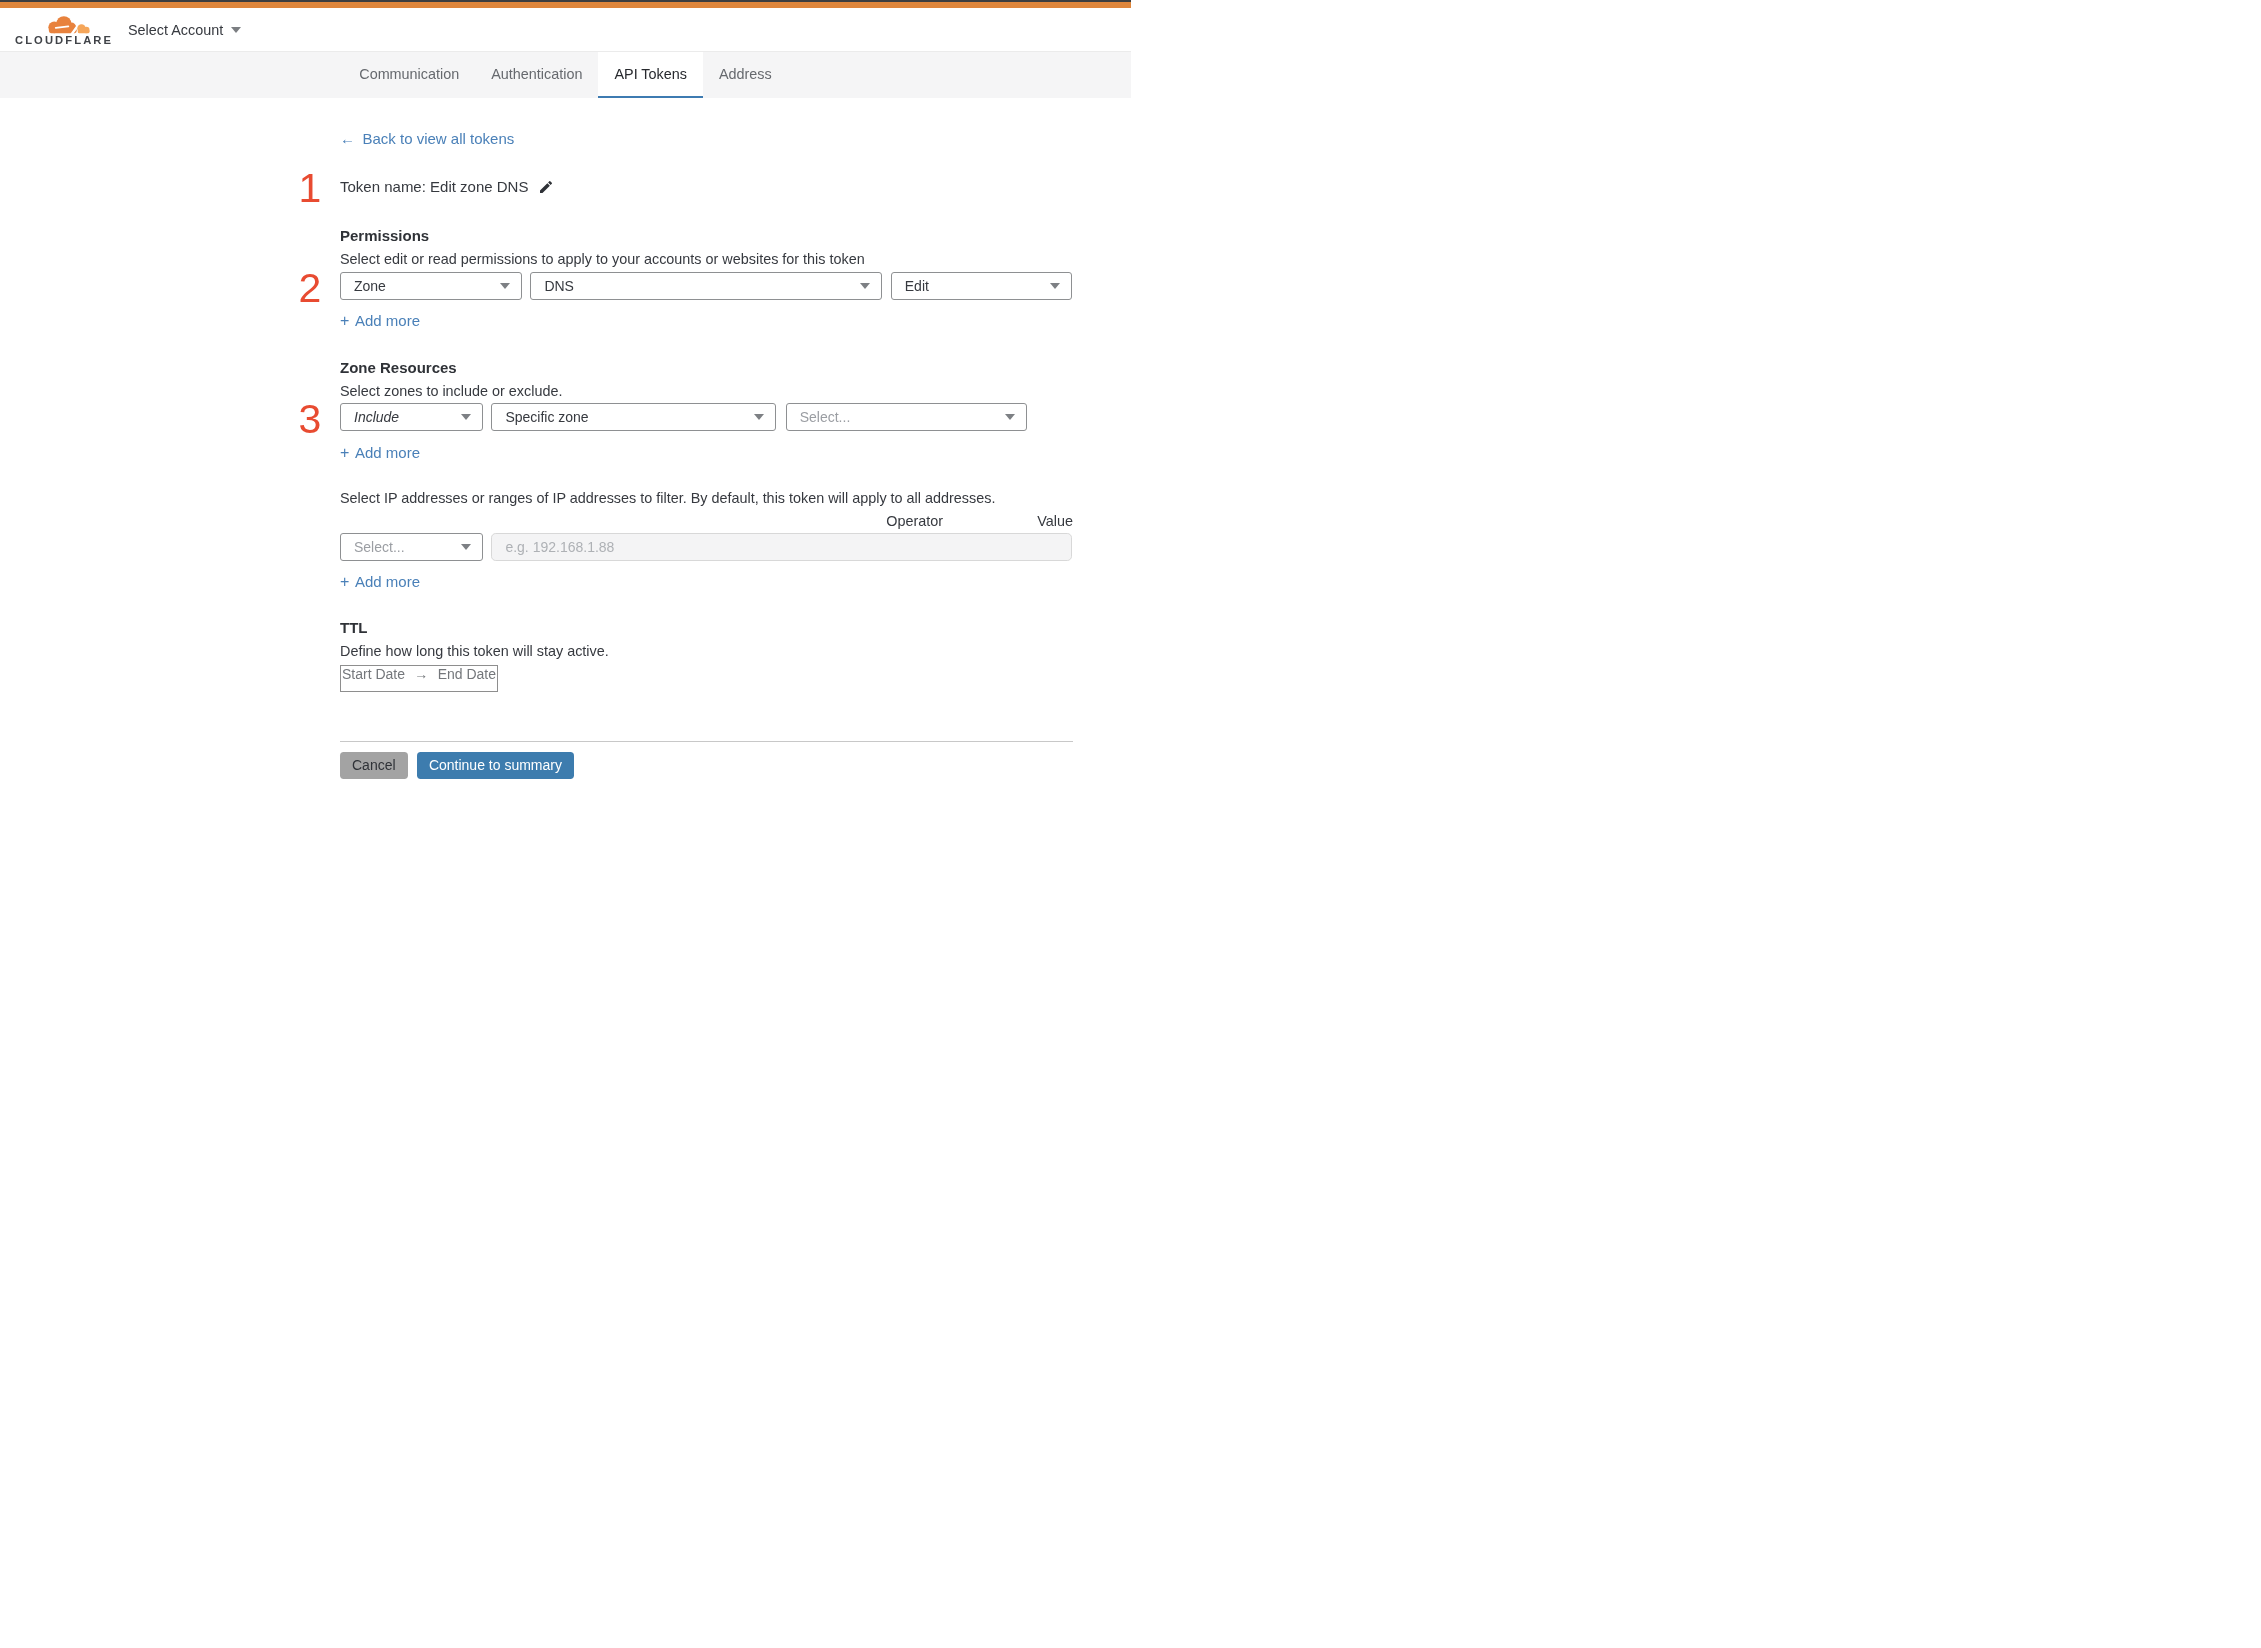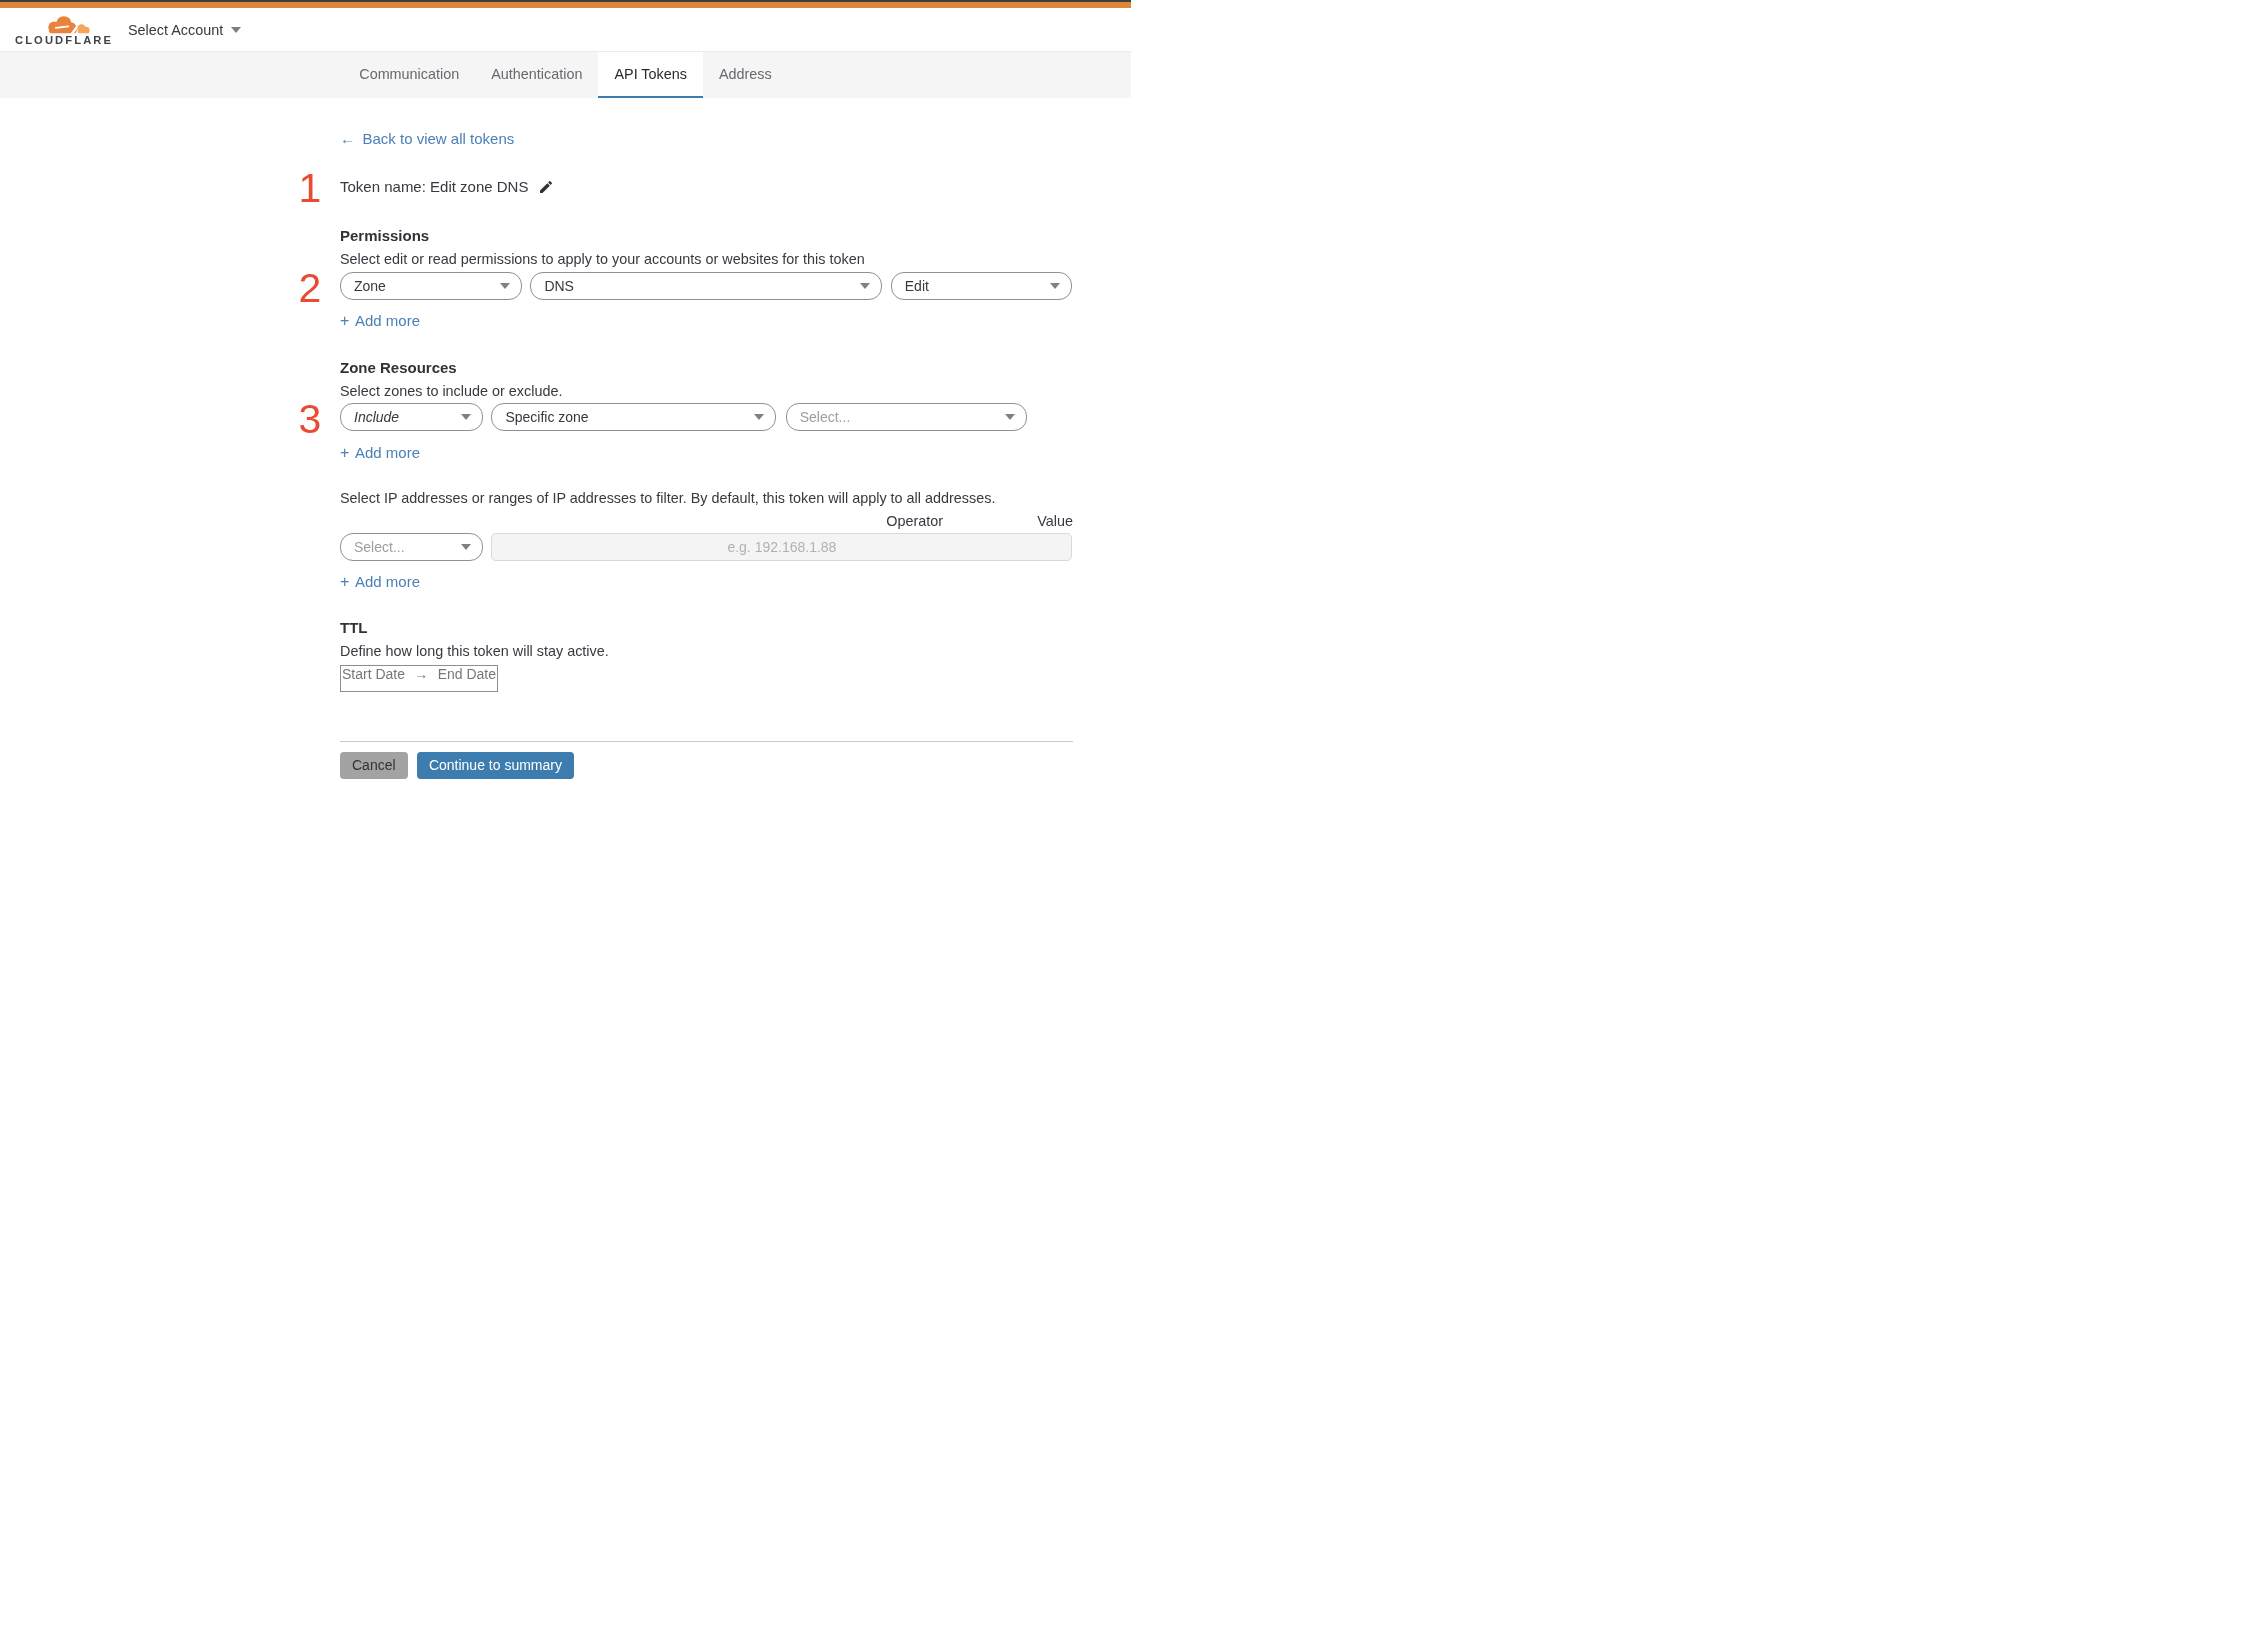--- a/index.html
+++ b/index.html
@@ -41,33 +41,33 @@
   .pencil { width: 16px; height: 16px; cursor: pointer; flex: 0 0 auto; }
 
   .permissions { margin-top: 28px; }
   .zone-resources { margin-top: 27px; }
   .ip-filtering { margin-top: 27px; }
   .ttl-section { margin-top: 26px; }
 
   .selects-row { position: relative; margin-top: 1.9px; display: flex; }
   .selects-row .step-num { top: 0; }
 
-  .select { height: 28px; border: 0.9px solid #8e9092; border-radius: 13px; background: #fff; display: flex; align-items: center; padding: 0 11.2px 0 13px; font-size: 14px; color: #36393f; cursor: pointer; }
+  .select { height: 28px; border: 0.9px solid #8e9092; border-radius: 3px; background: #fff; display: flex; align-items: center; padding: 0 11.2px 0 13px; font-size: 14px; color: #36393f; cursor: pointer; }
   .select .val { flex: 1; white-space: nowrap; overflow: hidden; }
   .select .sel-caret { width: 0; height: 0; border-left: 5.1px solid transparent; border-right: 5.1px solid transparent; border-top: 6px solid #7d8084; margin-left: 7.5px; }
   .select.is-placeholder .val { color: #9b9ea3; }
 
   .add-more { display: inline-flex; align-items: center; gap: 5.6px; margin-top: 11.2px; color: #4a80b8; font-size: 15px; line-height: 19.6px; cursor: pointer; }
   .add-more .plus { font-size: 16px; }
 
   .labels-row { display: flex; margin-top: 3.7px; font-size: 14.4px; line-height: 19.6px; color: #36393f; justify-content: flex-end; }
   .labels-row .op-label { width: 151px; }
 
   .io-row { display: flex; margin-top: 0.9px; }
-  .value-input { width: 581px; height: 28px; margin-left: 8.4px; background: #f4f4f5; border: 0.9px solid #d8d8d8; border-radius: 4.7px; padding: 0 13px; font-size: 14px; color: #36393f; font-family: "Liberation Sans", sans-serif; text-align: center; }
+  .value-input { width: 581px; height: 28px; margin-left: 8.4px; background: #f4f4f5; border: 0.9px solid #d8d8d8; border-radius: 4.7px; padding: 0 13px; font-size: 14px; color: #36393f; font-family: "Liberation Sans", sans-serif; }
   .value-input::placeholder { color: #aeb1b5; }
 
   .date-box { margin-top: 3.7px; width: 158px; height: 27px; border: 0.9px solid #8e8e8e; display: flex; justify-content: center; gap: 9.3px; font-size: 14px; color: #74777b; cursor: pointer; }
   .date-arrow { color: #74777b; font-size: 14px; }
 
   .divider { margin-top: 49px; width: 733px; border: none; border-top: 0.9px solid #c8c8c8; }
 
   .footer-row { margin-top: 9.3px; display: flex; gap: 9.3px; }
   .btn { height: 27px; border: none; border-radius: 3.7px; padding: 0 12px; font-size: 14px; font-family: "Liberation Sans", sans-serif; display: inline-flex; align-items: center; cursor: pointer; }
   .btn-cancel { background: #a3a3a3; color: #2f3237; }

